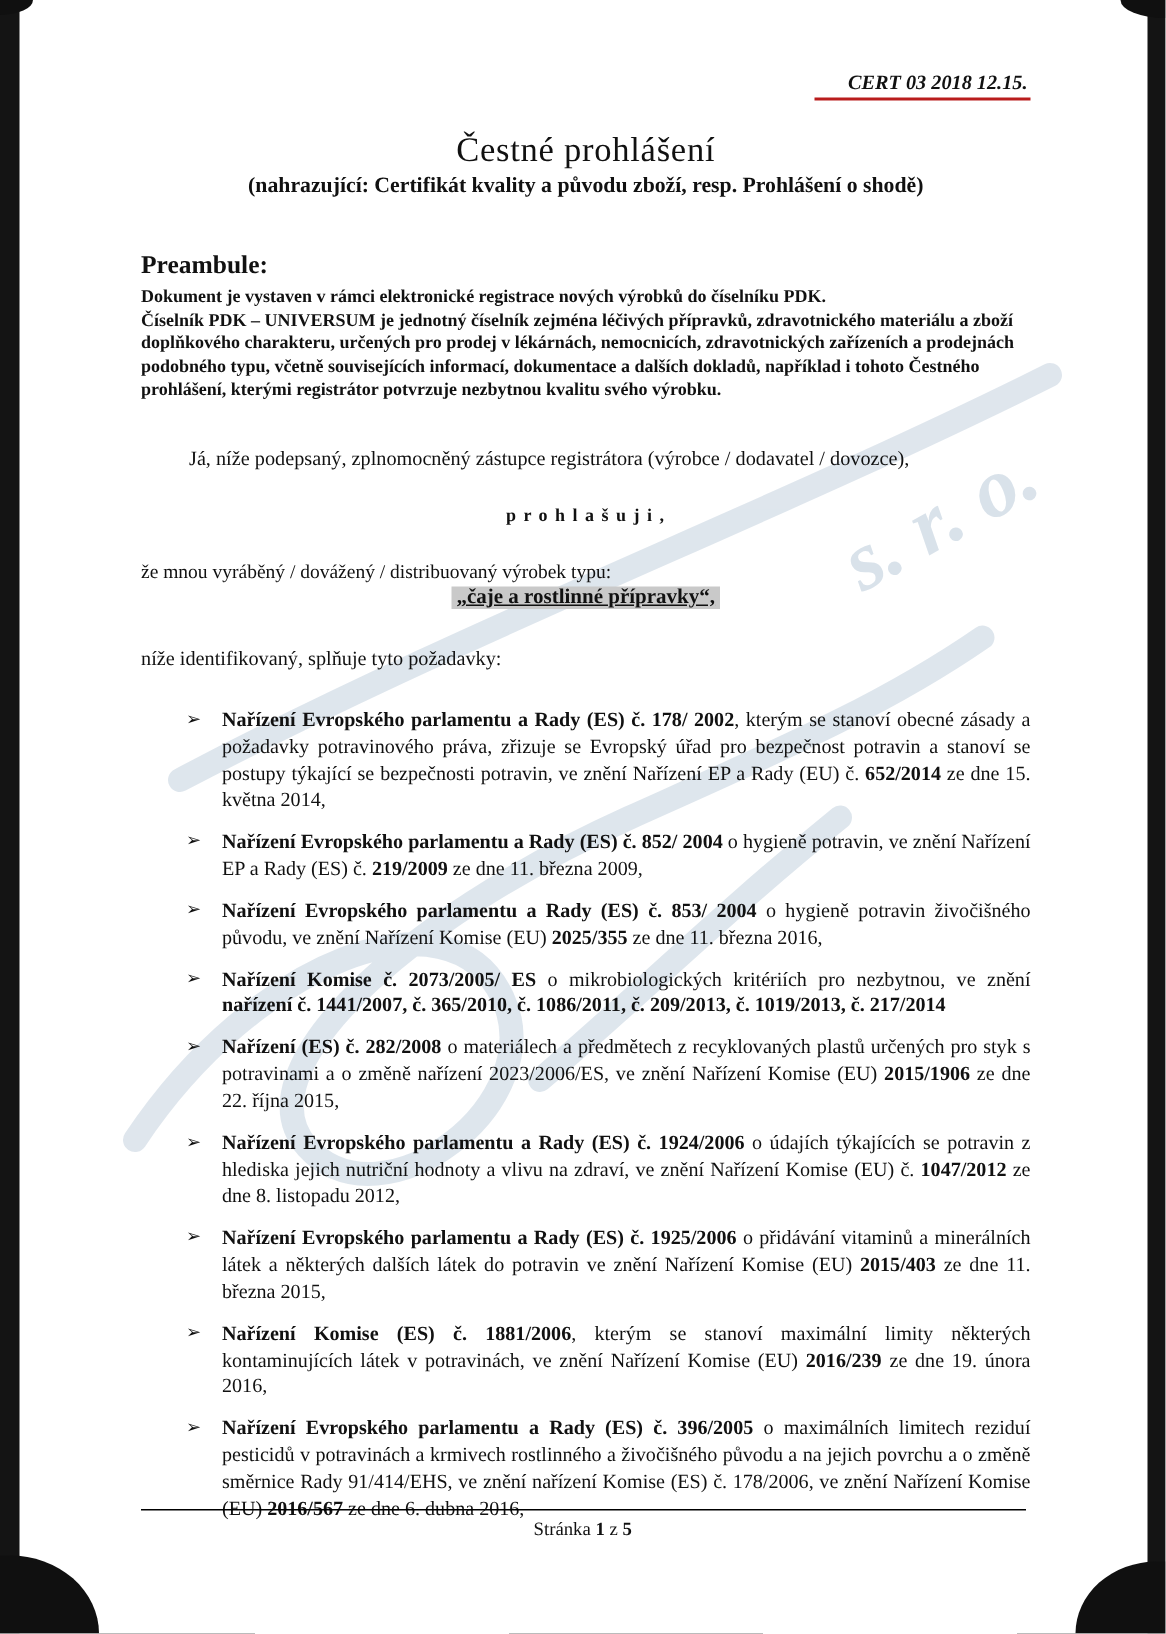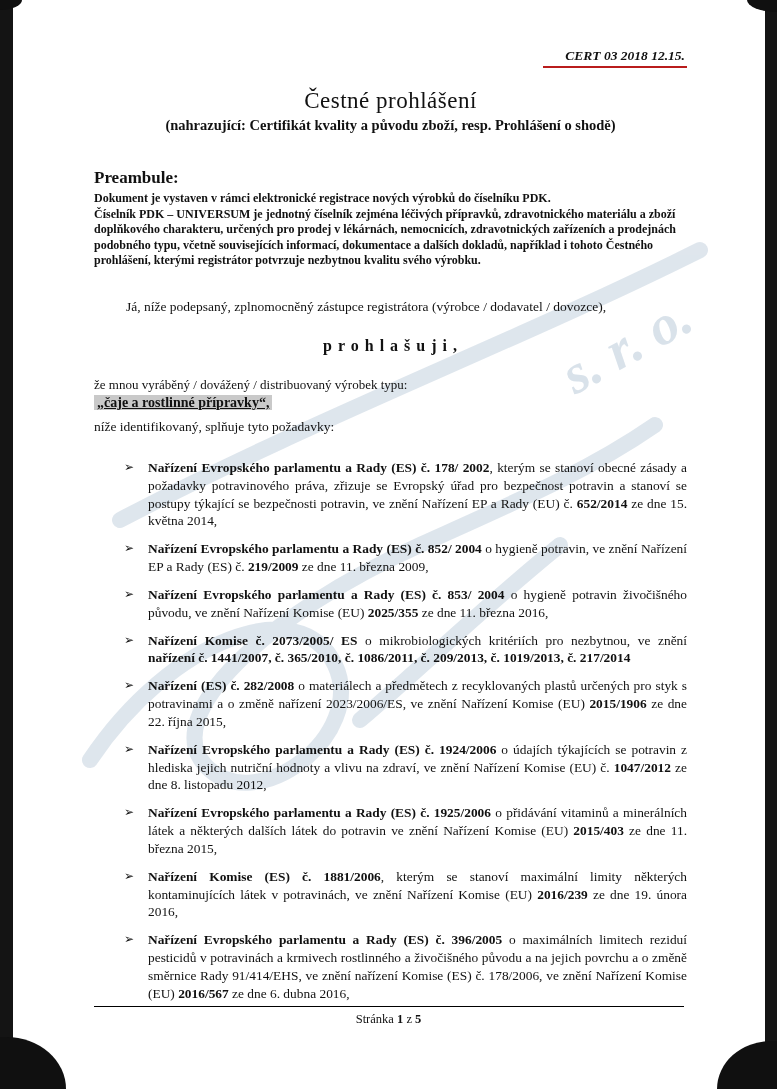--- a/index.html
+++ b/index.html
@@ -30,23 +30,23 @@
   .doc-code-row span {
     display: inline-block;
     font-style: italic; font-weight: bold; font-size: 13.5px;
     border-bottom: 2px solid #b91c1c; padding: 0 2px 2px 22px;
   }
   h1.title { text-align: center; font-size: 23px; font-weight: normal; letter-spacing: 0.5px; margin-bottom: 3px; }
   .subtitle { text-align: center; font-size: 14.5px; font-weight: bold; margin-bottom: 34px; }
   .pre-head { font-size: 17px; font-weight: bold; margin-bottom: 3px; }
   .pre-par { font-size: 12px; font-weight: bold; line-height: 1.3; }
   .intro { margin-top: 30px; margin-left: 32px; font-size: 13.5px; margin-bottom: 22px; }
-  .verb { text-align: center; font-size: 16px; font-weight: bold; margin-bottom: 22px; letter-spacing: 1px; }
+  .verb { text-align: center; font-size: 12px; font-weight: bold; margin-bottom: 22px; letter-spacing: 1px; }
   .prod-intro { font-size: 13px; }
-  .prod-type-row { margin-bottom: 8px; }
+  .prod-type-row { text-align: center; margin-bottom: 24px; }
   .prod-type {
     font-size: 14px; font-weight: bold;
     background: #c9c9c9;
     text-decoration: underline;
     padding: 0 3px;
   }
   .req-intro { font-size: 13.5px; margin-bottom: 24px; }
   .req-list { padding-left: 30px; }
   .req-item { display: flex; margin-bottom: 10px; font-size: 13.4px; line-height: 1.33; }
   .req-arrow { width: 24px; flex: 0 0 24px; font-size: 12px; padding-top: 1px; font-family: "DejaVu Sans", sans-serif; }

